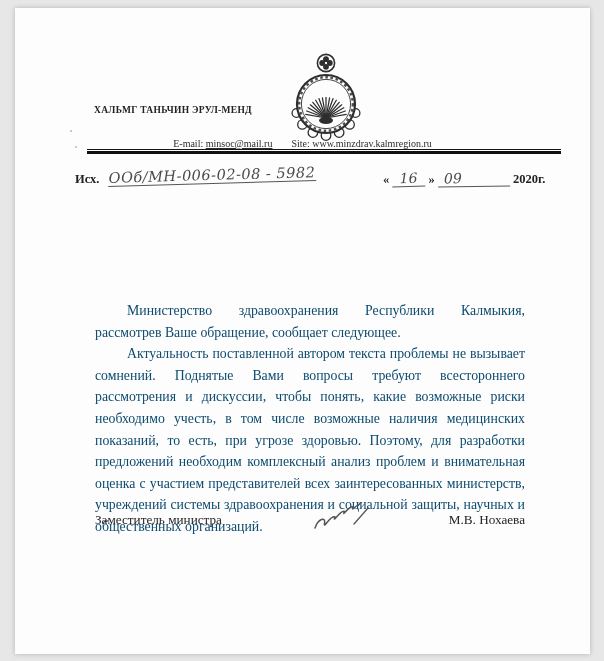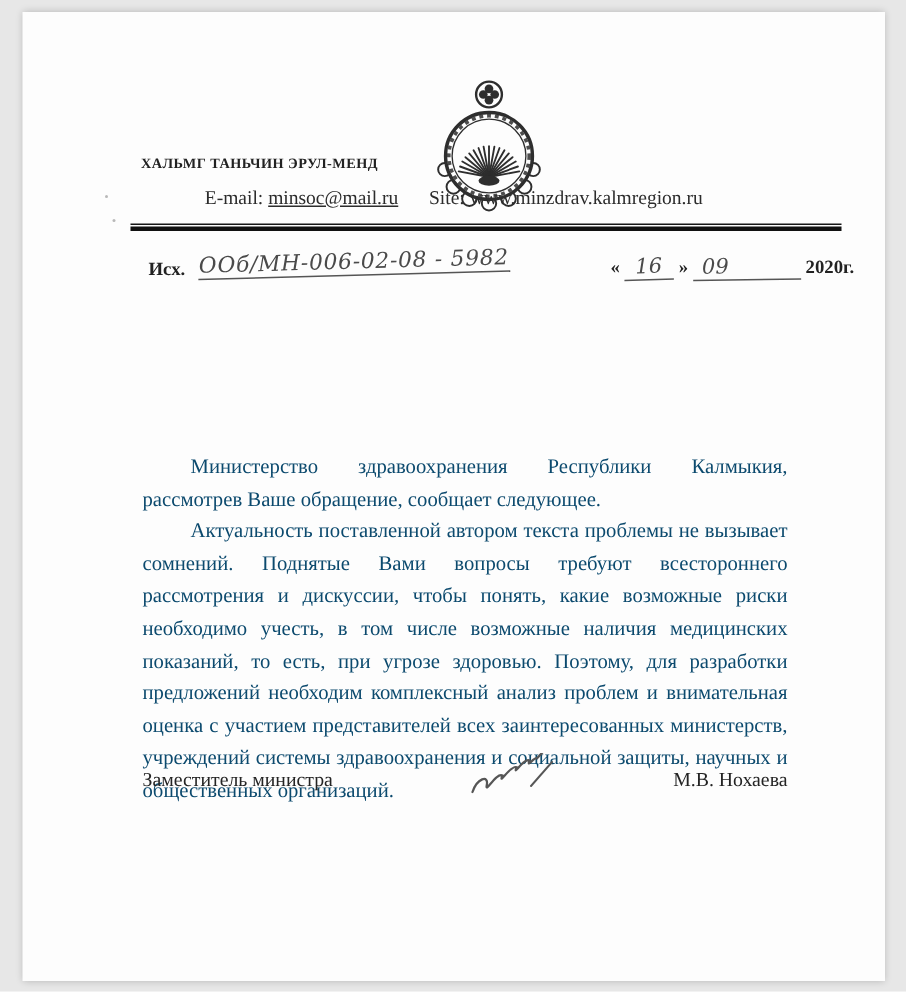--- a/index.html
+++ b/index.html
@@ -24,33 +24,33 @@
     text-align:center;letter-spacing:.3px;color:#222;margin-top:24px;
   }
   .org-title.left{left:52px;width:212px;}
   .org-title.right{left:352px;width:216px;}
   .emblem{position:absolute;left:271px;top:44px;width:80px;height:90px;}
   .address-line{
     position:absolute;top:119px;left:0;width:100%;
     text-align:center;font-size:9px;color:#2c2c2c;letter-spacing:.1px;
   }
   .contact-line{
-    position:absolute;top:116px;left:0;width:100%;
-    text-align:center;font-size:13px;color:#2c2c2c;
+    position:absolute;top:130px;left:0;width:100%;
+    text-align:center;font-size:10px;color:#2c2c2c;
   }
   .contact-line .u{text-decoration:underline;}
   .contact-line .gap{display:inline-block;width:14px;}
   .head-rule{
     position:absolute;top:141px;left:72px;width:474px;height:1px;
     border-top:1px solid #161616;border-bottom:3px solid #111;
   }
   
   .ref-row{
     position:absolute;top:158px;left:60px;width:470px;height:26px;
-    font-size:12.5px;color:#222;margin-left:24px;
+    font-size:12.5px;color:#222;
   }
   .ref-label{position:absolute;left:0;top:6px;font-weight:600;}
   .hw{
     font-family:"DejaVu Serif","Liberation Serif",serif;
     font-style:italic;color:#4a4a4a;
   }
   .ref-number{
     position:absolute;left:33px;top:1px;width:208px;
     font-size:14.5px;letter-spacing:.5px;
     border-bottom:1.2px solid #555;

